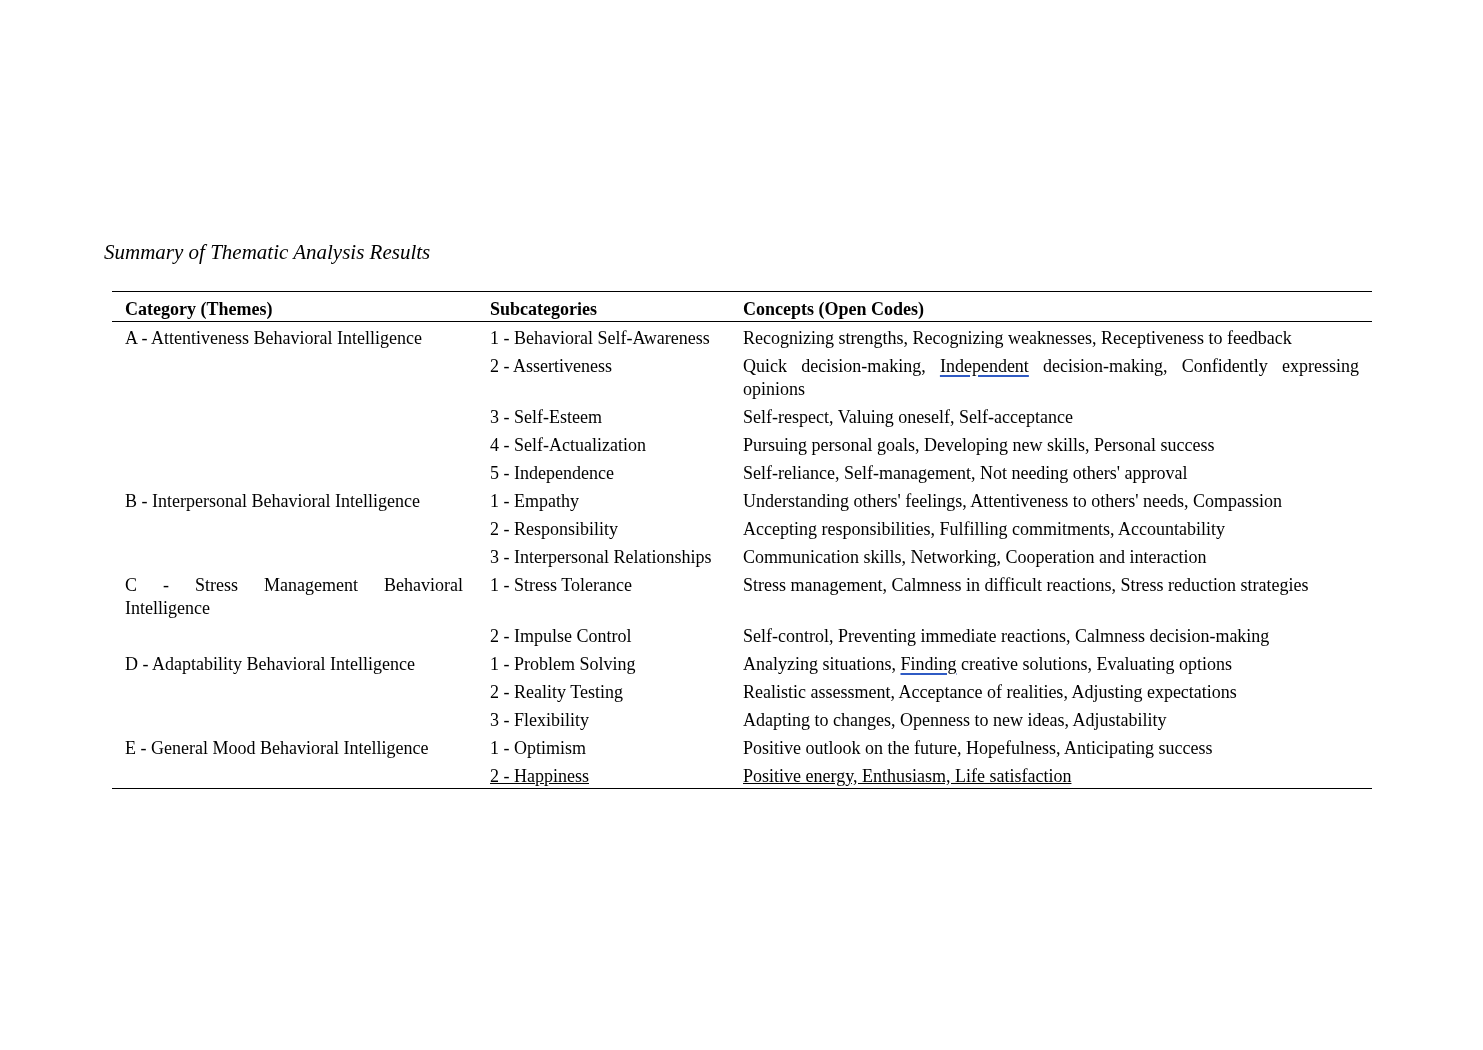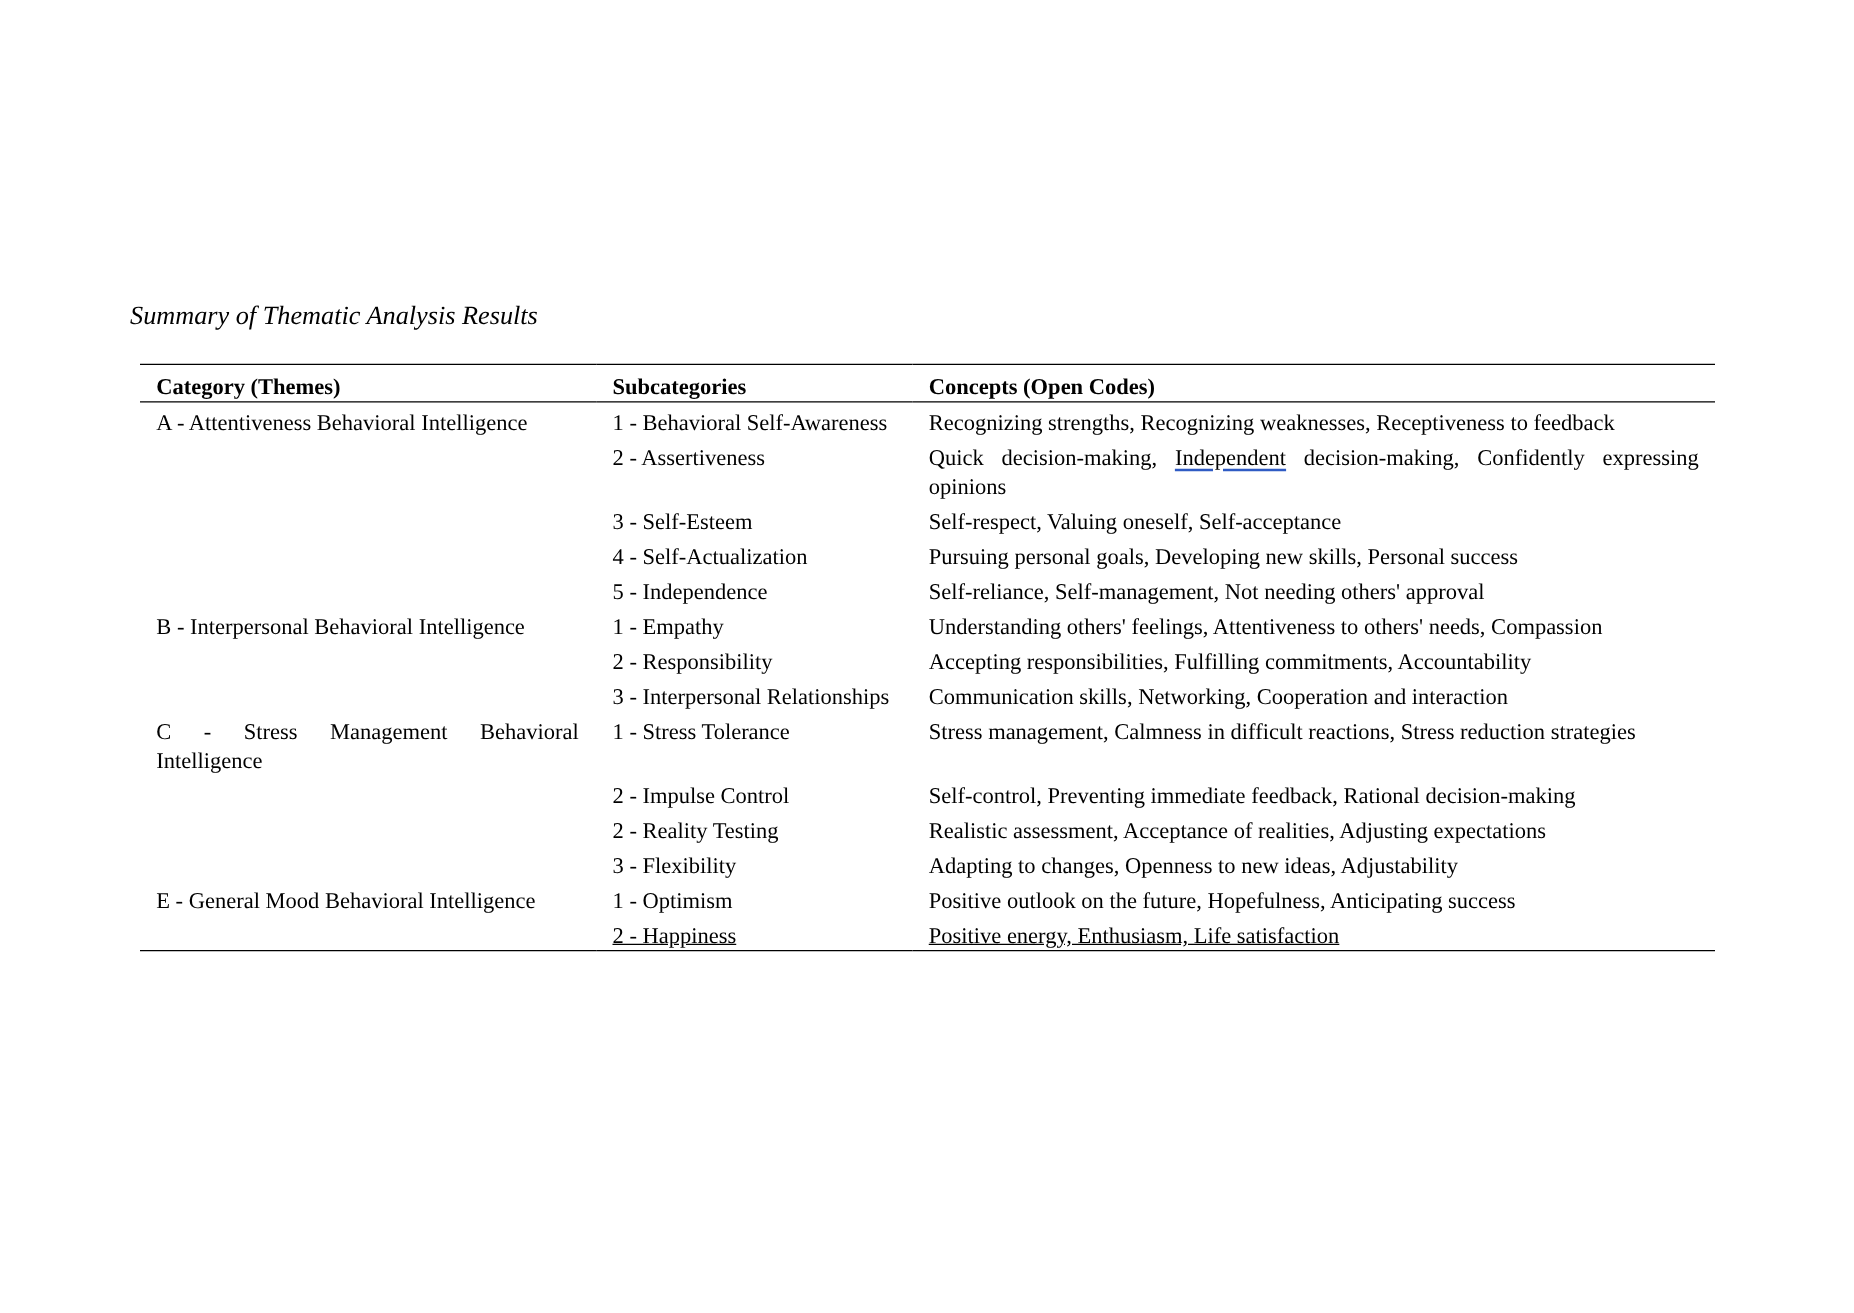--- a/index.html
+++ b/index.html
@@ -124,21 +124,26 @@
       <td class="c3cell">Communication skills, Networking, Cooperation and interaction</td>
     </tr>
     <tr>
       <td class="c1cell">C - Stress Management Behavioral Intelligence</td>
       <td class="c2cell">1 - Stress Tolerance</td>
       <td class="c3cell">Stress management, Calmness in difficult reactions, Stress reduction strategies</td>
     </tr>
     <tr>
       <td class="c1cell"></td>
       <td class="c2cell">2 - Impulse Control</td>
-      <td class="c3cell">Self-control, Preventing immediate feedback, Rational decision-making</td>
+      <td class="c3cell">Self-control, Preventing immediate reactions, Calmness decision-making</td>
+    </tr>
+    <tr>
+      <td class="c1cell">D - Adaptability Behavioral Intelligence</td>
+      <td class="c2cell">1 - Problem Solving</td>
+      <td class="c3cell"><span>Analyzing situations, </span><span class="spell">Finding</span><span> creative solutions, Evaluating options</span></td>
     </tr>
     <tr>
       <td class="c1cell"></td>
       <td class="c2cell">2 - Reality Testing</td>
       <td class="c3cell">Realistic assessment, Acceptance of realities, Adjusting expectations</td>
     </tr>
     <tr>
       <td class="c1cell"></td>
       <td class="c2cell">3 - Flexibility</td>
       <td class="c3cell">Adapting to changes, Openness to new ideas, Adjustability</td>

